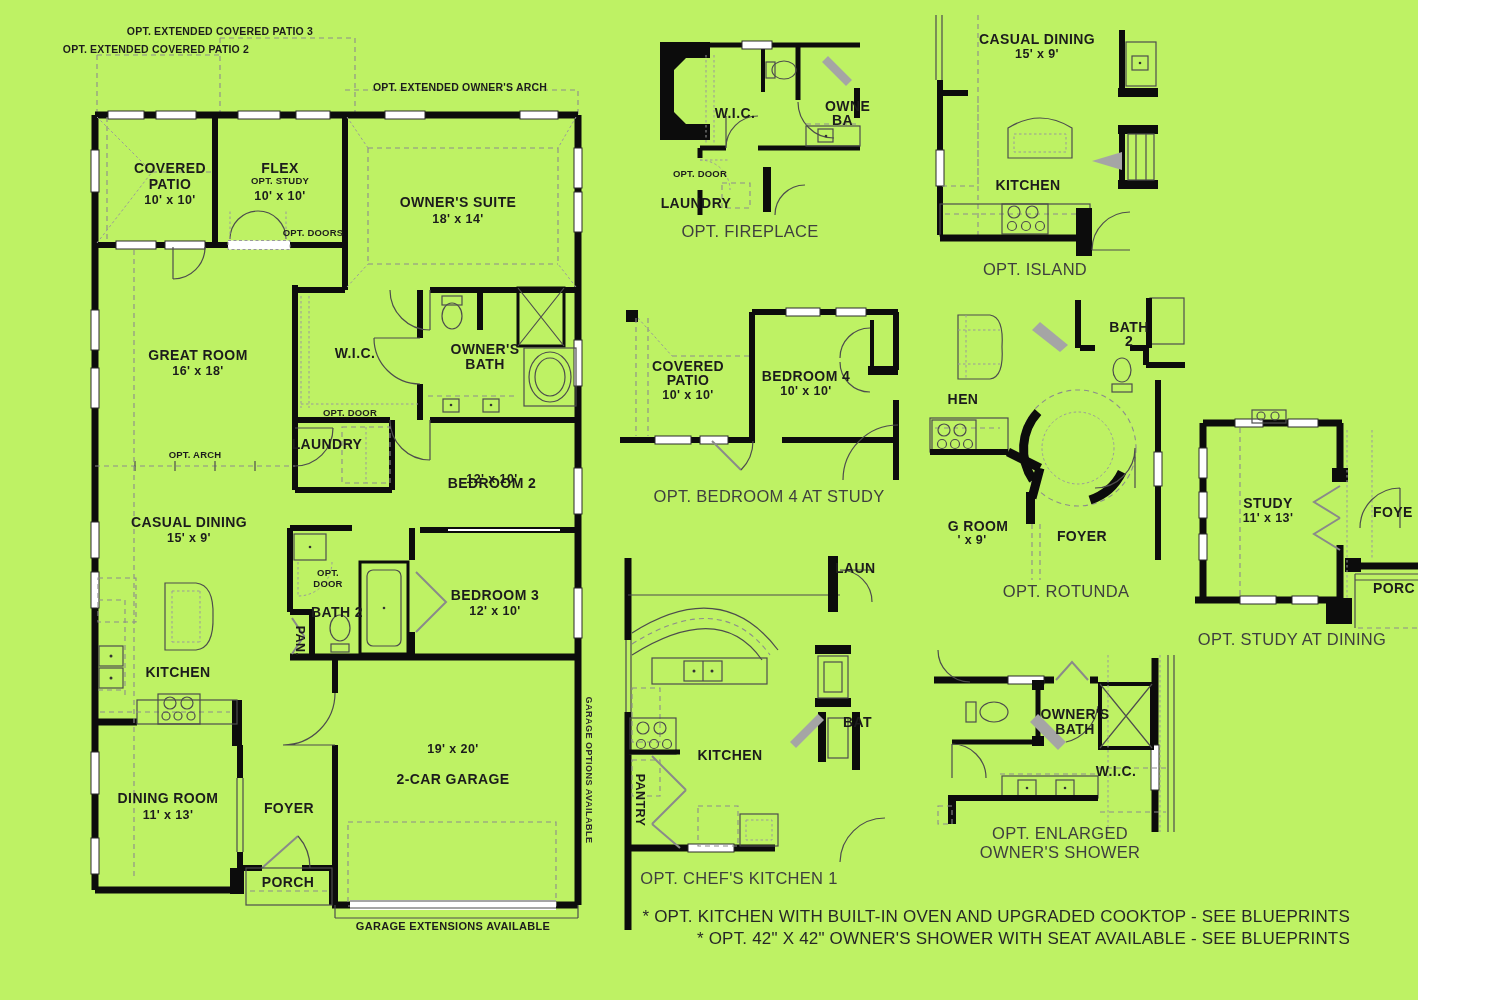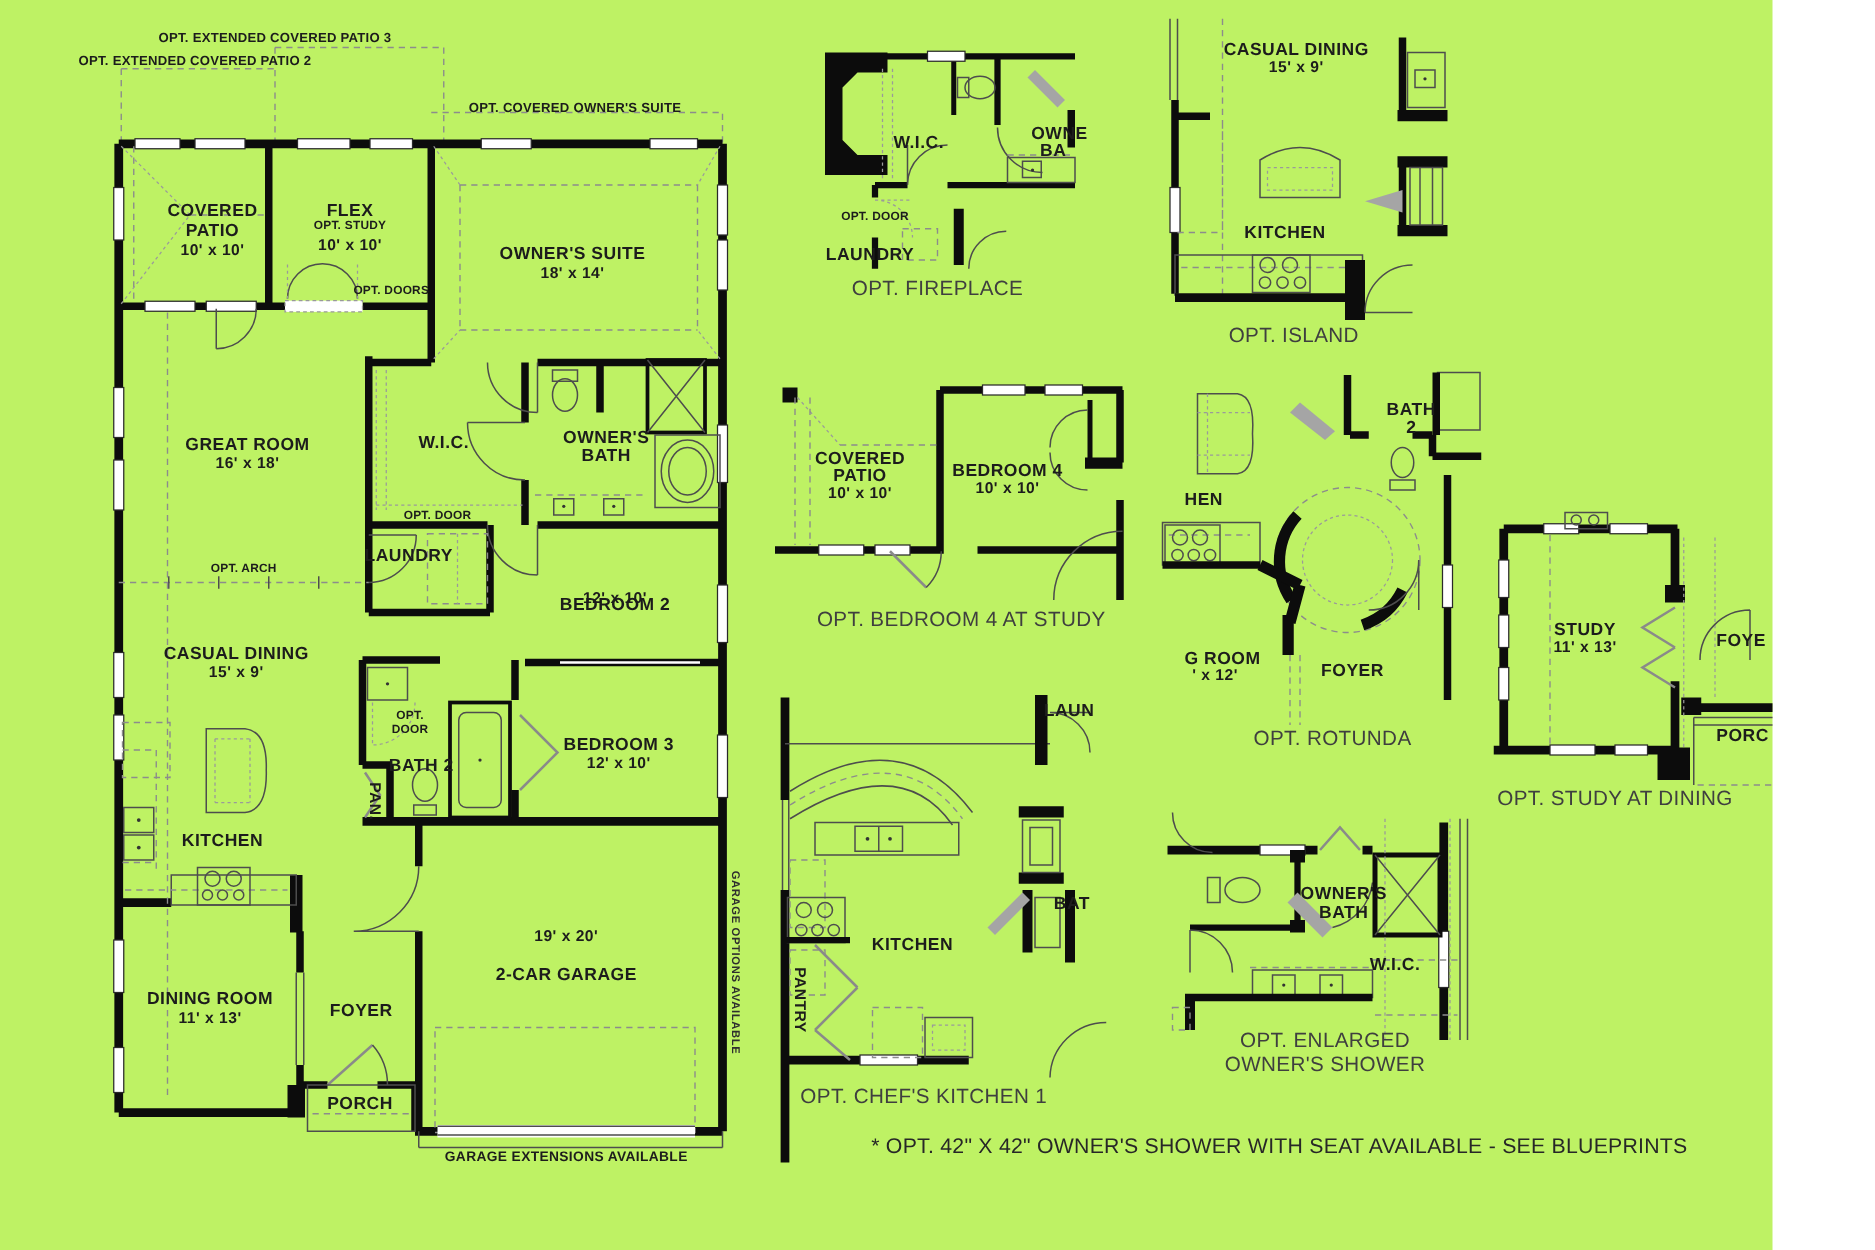--- a/index.html
+++ b/index.html
@@ -338,21 +338,21 @@
     <rect class="blk" x="948" y="798" width="8" height="26"></rect>
     <rect class="d" x="938" y="806" width="14" height="18"></rect>
     <path class="dd" d="M1108,655 V832 M1160,655 V832"></path>
     <path class="d" d="M1098,768 H1166 M1100,812 H1166"></path>
     <path class="t" d="M1168,655 V832 M1174,655 V832"></path>
   </g>
 </svg>
 
   <div class="lbl sm2" style="left:220px;top:31px">OPT. EXTENDED COVERED PATIO 3</div>
   <div class="lbl sm2" style="left:156px;top:49px">OPT. EXTENDED COVERED PATIO 2</div>
-  <div class="lbl sm2" style="left:460px;top:87px">OPT. COVERED OWNER'S SUITE</div>
+  <div class="lbl sm2" style="left:460px;top:87px">OPT. EXTENDED OWNER'S ARCH</div>
 
   <div class="lbl" style="left:170px;top:168px">COVERED</div>
   <div class="lbl" style="left:170px;top:184px">PATIO</div>
   <div class="lbl dim" style="left:170px;top:200px">10' x 10'</div>
 
   <div class="lbl" style="left:280px;top:168px">FLEX</div>
   <div class="lbl sm" style="left:280px;top:181px">OPT. STUDY</div>
   <div class="lbl dim" style="left:280px;top:196px">10' x 10'</div>
 
   <div class="lbl" style="left:458px;top:202px">OWNER'S SUITE</div>
@@ -419,21 +419,21 @@
   <div class="lbl" style="left:688px;top:380px">PATIO</div>
   <div class="lbl dim" style="left:688px;top:395px">10' x 10'</div>
   <div class="lbl" style="left:806px;top:376px">BEDROOM 4</div>
   <div class="lbl dim" style="left:806px;top:391px">10' x 10'</div>
   <div class="lbl cap" style="left:769px;top:496px">OPT. BEDROOM 4 AT STUDY</div>
 
   <div class="lbl" style="left:1129px;top:327px">BATH</div>
   <div class="lbl" style="left:1129px;top:341px">2</div>
   <div class="lbl" style="left:963px;top:399px">HEN</div>
   <div class="lbl" style="left:978px;top:526px">G ROOM</div>
-  <div class="lbl dim" style="left:972px;top:540px">' x 12'</div>
+  <div class="lbl dim" style="left:972px;top:540px">' x 9'</div>
   <div class="lbl" style="left:1082px;top:536px">FOYER</div>
   <div class="lbl cap" style="left:1066px;top:591px">OPT. ROTUNDA</div>
 
   <div class="lbl" style="left:1268px;top:503px">STUDY</div>
   <div class="lbl dim" style="left:1268px;top:518px">11' x 13'</div>
   <div class="lbl leftal" style="left:1373px;top:512px">FOYE</div>
   <div class="lbl leftal" style="left:1373px;top:588px">PORC</div>
   <div class="lbl cap" style="left:1292px;top:639px">OPT. STUDY AT DINING</div>
 
   <div class="lbl" style="left:730px;top:755px">KITCHEN</div>
@@ -442,16 +442,17 @@
   <div class="lbl vert dim" style="left:640px;top:800px">PANTRY</div>
   <div class="lbl cap" style="left:739px;top:878px">OPT. CHEF'S KITCHEN 1</div>
 
   <div class="lbl" style="left:1075px;top:714px">OWNER'S</div>
   <div class="lbl" style="left:1075px;top:729px">BATH</div>
   <div class="lbl" style="left:1116px;top:771px">W.I.C.</div>
   <div class="lbl cap" style="left:1060px;top:833px">OPT. ENLARGED</div>
   <div class="lbl cap" style="left:1060px;top:852px">OWNER'S SHOWER</div>
 
   <div class="notes">
+    <div>* OPT. KITCHEN WITH BUILT-IN OVEN AND UPGRADED COOKTOP - SEE BLUEPRINTS</div>
     <div>* OPT. 42" X 42" OWNER'S SHOWER WITH SEAT AVAILABLE - SEE BLUEPRINTS</div>
   </div>
 
 </div>
 
 </body></html>

